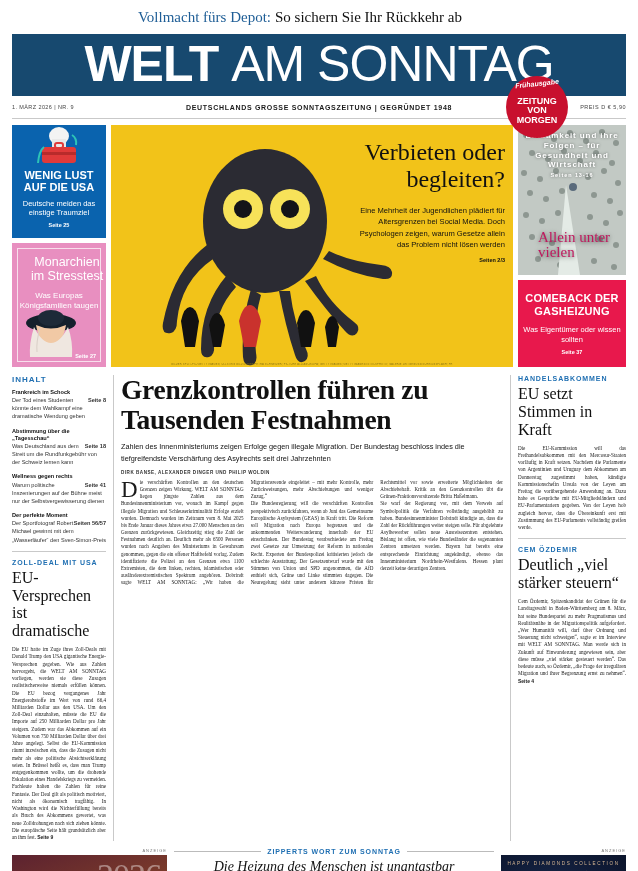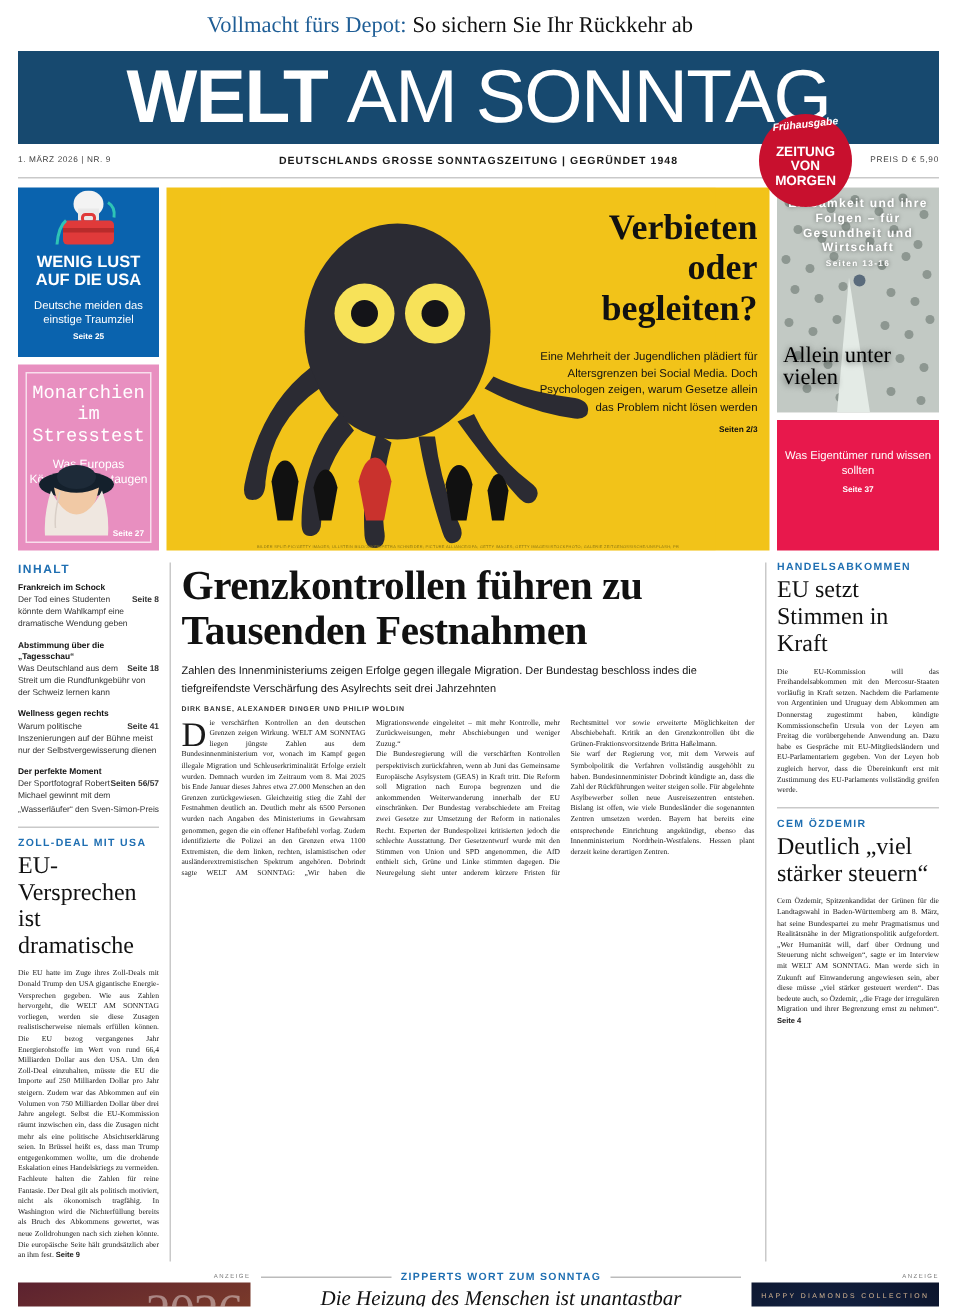--- a/index.html
+++ b/index.html
@@ -44,38 +44,38 @@
 
   .promo{position:relative;overflow:hidden;}
   .promo-usa{background:#0a63ae;color:#fff;height:112px;text-align:center;padding-top:2px;}
   .promo-usa .art{height:40px;position:relative;}
   .promo-usa .ttl{font-size:11px;font-weight:bold;line-height:1.12;margin-top:2px;}
   .promo-usa .sub{font-size:7.5px;line-height:1.25;margin-top:5px;padding:0 6px;}
   .promo-usa .pg{font-size:5.5px;font-weight:bold;margin-top:5px;}
 
   .promo-mon{background:#e88fc0;color:#fff;height:125px;text-align:center;position:relative;}
   .promo-mon .inner{position:absolute;inset:5px;border:1px solid rgba(255,255,255,.7);}
-  .promo-mon .ttl{font-family:Liberation Mono, monospace;font-size:12.5px;line-height:1.14;padding-top:12px;position:relative;}
+  .promo-mon .ttl{font-family:Liberation Sans, sans-serif;font-size:12.5px;line-height:1.14;padding-top:12px;position:relative;margin-left:16px;}
   .promo-mon .sub{font-size:8px;line-height:1.3;margin-top:7px;position:relative;}
   .promo-mon .pg{position:absolute;right:10px;bottom:8px;font-size:5.5px;font-weight:bold;}
   .promo-mon .hatfig{position:absolute;left:2px;bottom:0;width:74px;height:58px;}
 
   .hero-txt{position:absolute;right:8px;top:14px;width:148px;text-align:right;}
-  .hero-txt h1{font-family:"Liberation Serif",serif;font-weight:bold;font-size:24px;
+  .hero-txt h1{font-family:"Liberation Serif",serif;font-weight:normal;font-size:24px;
                line-height:1.12;margin:0;color:#111;}
   .hero-txt p{font-size:7.6px;line-height:1.5;margin:12px 0 0 0;color:#111;}
   .hero-txt .pg{font-size:5.5px;font-weight:bold;margin-top:7px;}
   .hero-credit{position:absolute;left:0;right:0;bottom:1px;text-align:center;font-size:2.6px;
                color:#8a7512;letter-spacing:.2px;white-space:nowrap;overflow:hidden;}
 
   .promo-allein{height:150px;position:relative;overflow:hidden;background:#cfd6d0;}
   .promo-allein .kicker{position:absolute;left:6px;right:6px;top:6px;text-align:center;
         color:#fff;font-size:8px;line-height:1.22;text-shadow:0 0 3px rgba(0,0,0,.55);}
   .promo-allein .kpg{font-size:5.5px;font-weight:bold;}
-  .promo-allein .big{position:absolute;left:4px;bottom:14px;color:#000000;
+  .promo-allein .big{position:absolute;left:20px;bottom:14px;color:#be185d;
         font-family:"Liberation Serif",serif;font-size:15px;line-height:1.05;
         text-shadow:0 1px 4px rgba(0,0,0,.6);}
   .promo-gas{flex:1;background:#e8184c;color:#fff;text-align:center;padding-top:12px;}
   .promo-gas .ttl{font-size:11px;font-weight:bold;line-height:1.18;letter-spacing:.2px;}
   .promo-gas .sub{font-size:7.5px;line-height:1.3;margin-top:7px;padding:0 5px;}
   .promo-gas .pg{font-size:5.5px;font-weight:bold;margin-top:5px;}
 
   
   .body{margin:8px 12px 0 12px;display:flex;gap:7px;}
   .bcol{font-size:5px;}
@@ -281,21 +281,22 @@
           <circle cx="55" cy="62" r="4" fill="#5a6b7c"></circle>
         </svg>
         <div class="kicker">
           <span>Einsamkeit und ihre Folgen – für Gesundheit und Wirtschaft</span><br>
           <span class="kpg">Seiten 13-16</span>
         </div>
         <div class="big">Allein unter vielen</div>
       </div>
 
       <div class="promo promo-gas">
-        <div class="sub">Was Eigentümer rund wissen sollten</div>
+        <div class="ttl">COMEBACK DER GASHEIZUNG</div>
+        <div class="sub">Was Eigentümer oder wissen sollten</div>
         <div class="pg">Seite 37</div>
       </div>
     </div>
   </div>
 
   <div class="body">
 
     <div class="bcol b-left">
       <div class="toc-title">INHALT</div>
 

